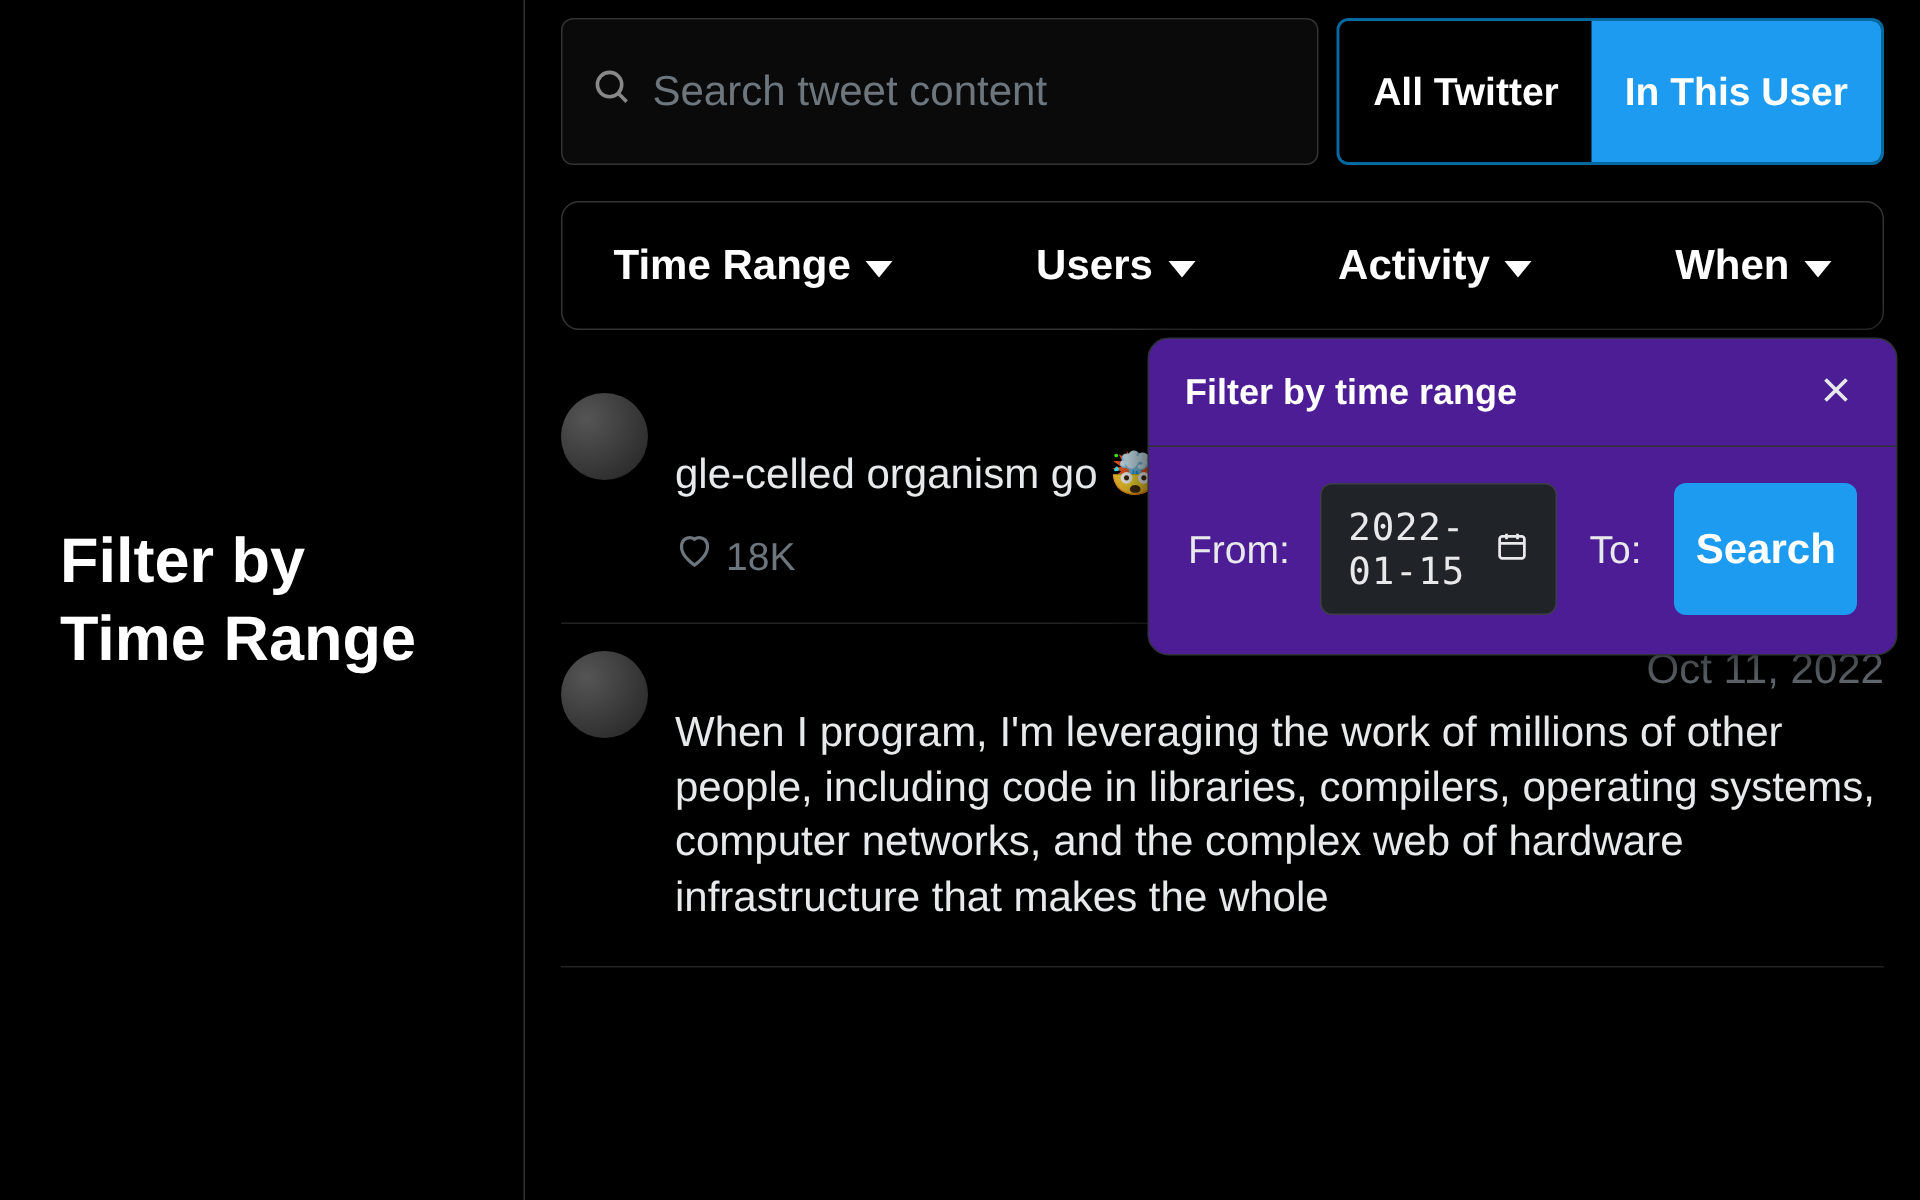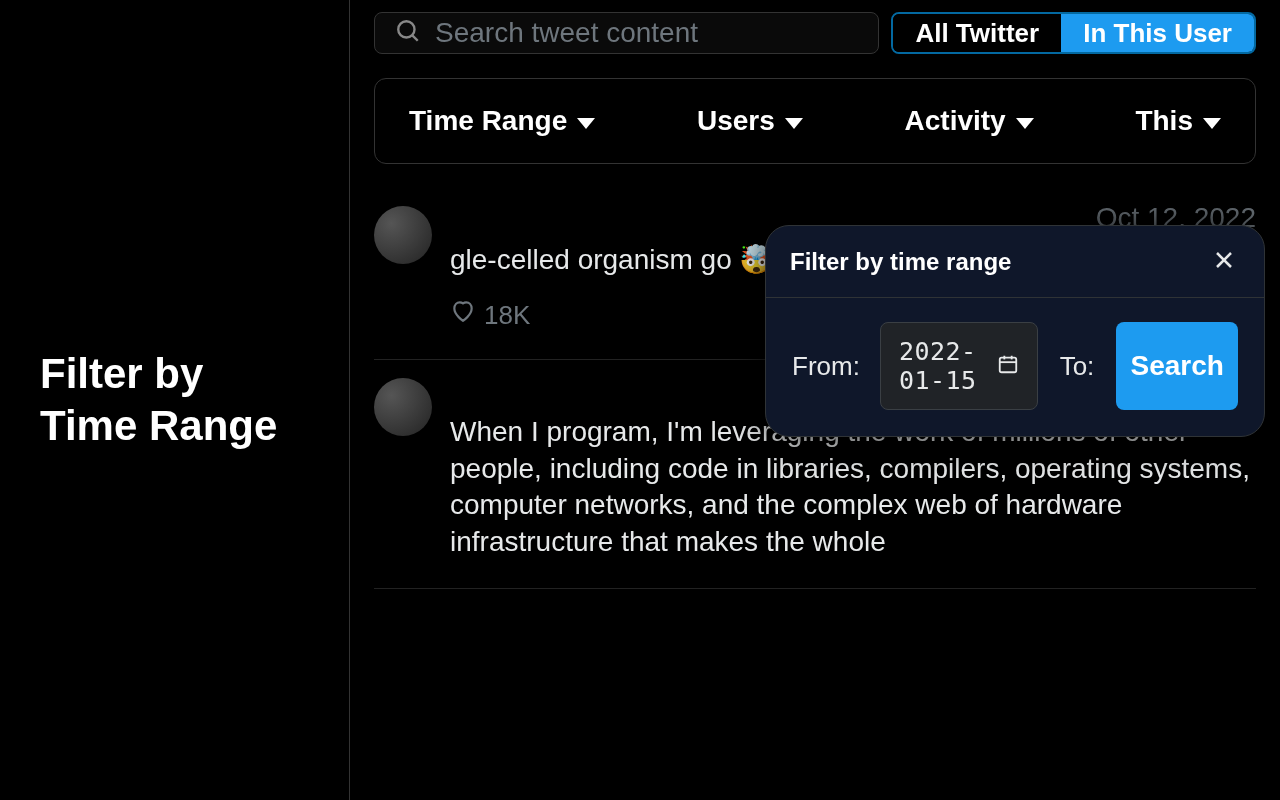--- a/index.html
+++ b/index.html
@@ -2,42 +2,42 @@
 <html><head>
 <meta charset="utf-8">
 <style>
   * { box-sizing: border-box; margin: 0; padding: 0; }
   html, body { width: 1280px; height: 800px; overflow: hidden; background: #000; font-family: -apple-system, BlinkMacSystemFont, "Segoe UI", Helvetica, Arial, sans-serif; color: #fff; }
   .page { display: flex; width: 100%; height: 100%; }
   .left-panel { width: 350px; padding: 60px 40px; display: flex; align-items: center; border-right: 1px solid #333; }
   .left-title { font-size: 42px; font-weight: 700; line-height: 1.25; }
   .right-panel { flex: 1; position: relative; padding: 12px 24px; height: 100%; overflow: hidden; }
   .top-row { display: flex; gap: 12px; align-items: stretch; margin-bottom: 24px; }
-  .search-box { flex: 1; display: flex; align-items: center; gap: 14px; border: 1px solid #333; border-radius: 8px; padding: 4px 20px; background: #0a0a0a; }
+  .search-box { flex: 1; display: flex; align-items: flex-start; gap: 14px; border: 1px solid #333; border-radius: 8px; padding: 32px 20px; background: #0a0a0a; }
   .search-icon svg { width: 26px; height: 26px; stroke: #888; }
   .search-input { flex: 1; background: transparent; border: none; outline: none; color: #fff; font-size: 28px; }
   .search-input::placeholder { color: #6e767d; }
   .scope-toggle { display: flex; border: 2px solid #0369a1; border-radius: 8px; overflow: hidden; }
   .scope-btn { padding: 0 22px; display: flex; align-items: center; font-size: 26px; font-weight: 700; cursor: pointer; border: none; background: #000; color: #fff; }
   .scope-btn.active { background: #1d9bf0; color: #fff; }
   .filter-bar { display: flex; justify-content: space-between; align-items: center; border: 1px solid #333; border-radius: 12px; padding: 26px 34px; margin-bottom: 24px; }
   .filter-item { display: flex; align-items: center; gap: 10px; font-size: 28px; font-weight: 700; cursor: pointer; color: #fff; }
   .caret-down { width: 0; height: 0; border-left: 9px solid transparent; border-right: 9px solid transparent; border-top: 11px solid #fff; margin-top: 4px; }
   .tweets { display: flex; flex-direction: column; }
   .tweet { display: flex; gap: 18px; padding: 14px 0 28px 0; border-bottom: 1px solid #222; }
   .avatar { width: 58px; height: 58px; border-radius: 50%; background: radial-gradient(circle at 30% 30%, #555, #222); flex-shrink: 0; margin-top: 4px; }
   .tweet-body { flex: 1; }
   .tweet-header { display: flex; justify-content: flex-end; color: #6e767d; font-size: 28px; margin-bottom: 8px; }
   .tweet-text { font-size: 28px; color: #e7e9ea; line-height: 1.3; }
   .tweet-actions { display: flex; justify-content: space-between; align-items: center; margin-top: 20px; color: #6e767d; font-size: 26px; gap: 40px; }
   .action-item { display: flex; align-items: flex-end; gap: 8px; }
   .copy-link { margin-left: auto; }
   .heart-icon svg { width: 26px; height: 26px; stroke: #6e767d; fill: none; }
   
-  .popover { position: absolute; left: 415px; top: 225px; width: 500px; background: #0f172a; border: 1px solid #2f3336; border-radius: 24px; box-shadow: 0 0 40px rgba(0,0,0,0.9); z-index: 50; }
+  .popover { position: absolute; left: 415px; top: 225px; width: 500px; background: #4c1d95; border: 1px solid #2f3336; border-radius: 14px; box-shadow: 0 0 40px rgba(0,0,0,0.9); z-index: 50; }
   .popover-header { display: flex; justify-content: space-between; align-items: center; padding: 18px 24px; border-bottom: 1px solid #2f3336; }
   .popover-title { font-size: 24px; font-weight: 700; }
   .close-btn { background: none; border: none; cursor: pointer; padding: 4px; }
   .close-btn svg { width: 24px; height: 24px; stroke: #e7e9ea; }
   .popover-body { padding: 24px 26px 26px 26px; display: flex; flex-direction: row; gap: 22px; }
   .field-row { display: flex; align-items: center; justify-content: flex-end; gap: 20px; }
   .field-label { font-size: 26px; color: #e7e9ea; }
   .date-input { background: #202327; border: 1px solid #3a3f44; border-radius: 8px; padding: 14px 18px; display: flex; align-items: center; gap: 20px; }
   .date-value { font-family: ui-monospace, Menlo, monospace; font-size: 25px; letter-spacing: 0.5px; color: #e7e9ea; }
   .cal-icon svg { width: 22px; height: 22px; stroke: #e7e9ea; fill: none; }
@@ -79,21 +79,21 @@
       </div>
       <div class="filter-item">
         <span>Users</span>
         <span class="caret-down"></span>
       </div>
       <div class="filter-item">
         <span>Activity</span>
         <span class="caret-down"></span>
       </div>
       <div class="filter-item">
-        <span>This</span>
+        <span>When</span>
         <span class="caret-down"></span>
       </div>
     </div>
 
     <div class="tweets">
       <div class="tweet">
         <div class="avatar"></div>
         <div class="tweet-body">
           <div class="tweet-header">
             <span>Oct 12, 2022</span>

